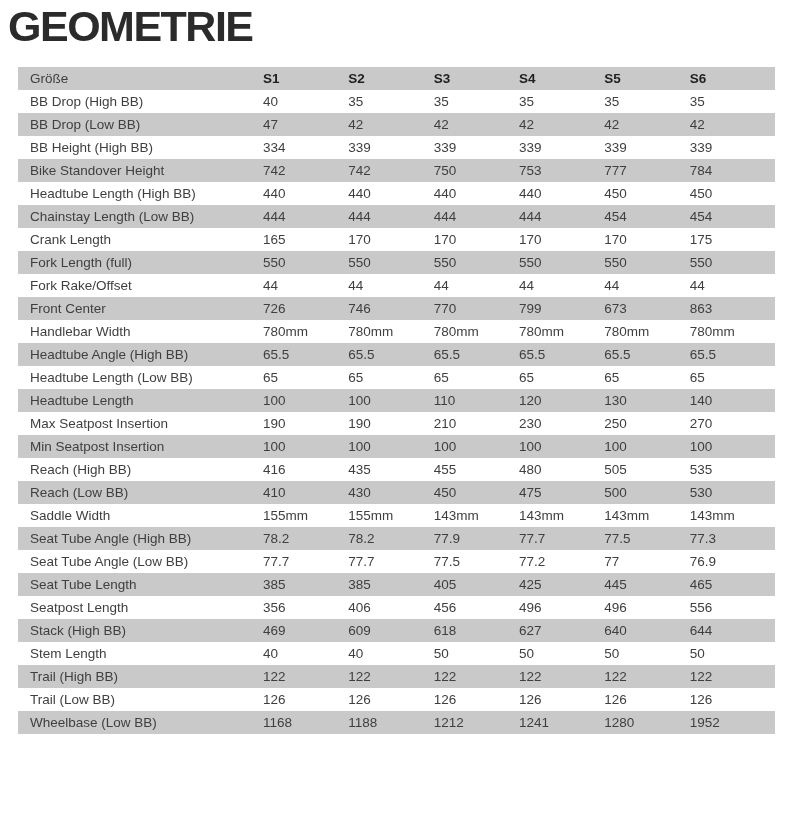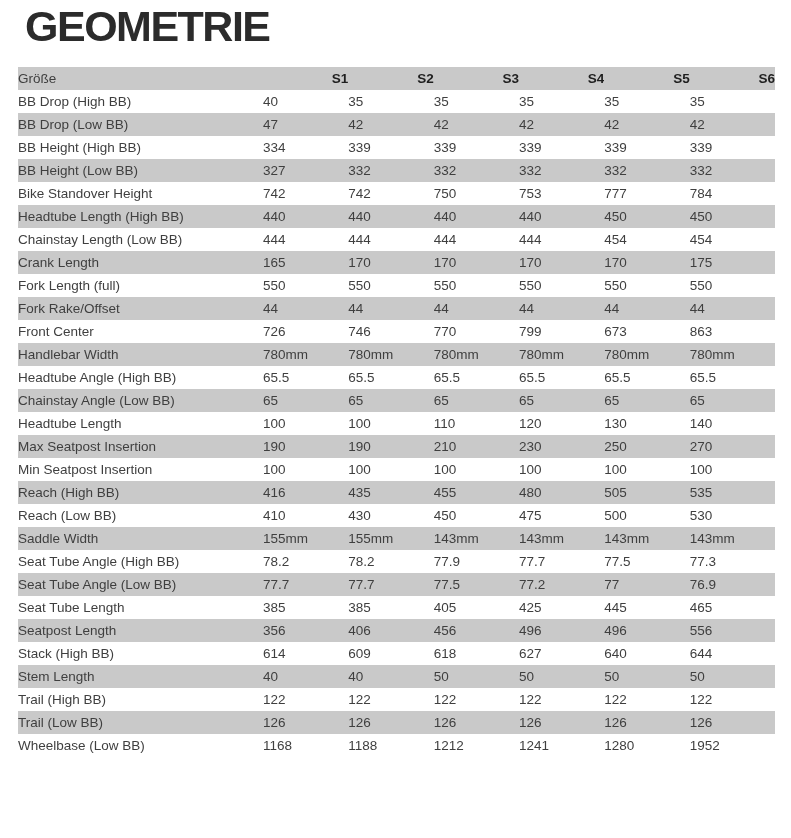--- a/index.html
+++ b/index.html
@@ -12,21 +12,21 @@
   body {
     width: 791px;
     height: 838px;
     overflow: hidden;
   }
   .page {
     width: 791px;
     height: 838px;
   }
   .title {
-    margin: 0 0 19px 25px;
+    margin: 0 0 19px 8px;
     padding-top: 5px;
     font-size: 43px;
     line-height: 1.0;
     font-weight: bold;
     letter-spacing: -1.5px;
     color: #2b2b2b;
   }
   table.geo {
     border-collapse: collapse;
     border-spacing: 0;
@@ -40,28 +40,28 @@
     font-size: 13.5px;
     font-weight: normal;
     color: #3f3f3f;
     text-align: left;
     vertical-align: middle;
     white-space: nowrap;
     overflow: hidden;
   }
   .geo .label {
     width: 245px;
+    padding-left: 12px;
   }
   .geo thead th {
     background: #c9c9c9;
   }
   .geo thead th.val {
     font-weight: bold;
     color: #1f1f1f;
-    text-align: right;
   }
   .geo tbody tr:nth-child(even) td {
     background: #c9c9c9;
   }
 </style>
 </head>
 <body>
 
 <div class="page">
   <h1 class="title">GEOMETRIE</h1>
@@ -99,29 +99,20 @@
         <tr>
           <td class="label">BB Height (High BB)</td>
           <td class="val">334</td>
           <td class="val">339</td>
           <td class="val">339</td>
           <td class="val">339</td>
           <td class="val">339</td>
           <td class="val">339</td>
         </tr>
         <tr>
-          <td class="label">BB Height (Low BB)</td>
-          <td class="val">327</td>
-          <td class="val">332</td>
-          <td class="val">332</td>
-          <td class="val">332</td>
-          <td class="val">332</td>
-          <td class="val">332</td>
-        </tr>
-        <tr>
           <td class="label">Bike Standover Height</td>
           <td class="val">742</td>
           <td class="val">742</td>
           <td class="val">750</td>
           <td class="val">753</td>
           <td class="val">777</td>
           <td class="val">784</td>
         </tr>
         <tr>
           <td class="label">Headtube Length (High BB)</td>
@@ -189,21 +180,21 @@
         <tr>
           <td class="label">Headtube Angle (High BB)</td>
           <td class="val">65.5</td>
           <td class="val">65.5</td>
           <td class="val">65.5</td>
           <td class="val">65.5</td>
           <td class="val">65.5</td>
           <td class="val">65.5</td>
         </tr>
         <tr>
-          <td class="label">Chainstay Angle (Low BB)</td>
+          <td class="label">Headtube Length (Low BB)</td>
           <td class="val">65</td>
           <td class="val">65</td>
           <td class="val">65</td>
           <td class="val">65</td>
           <td class="val">65</td>
           <td class="val">65</td>
         </tr>
         <tr>
           <td class="label">Headtube Length</td>
           <td class="val">100</td>
@@ -289,21 +280,21 @@
           <td class="label">Seatpost Length</td>
           <td class="val">356</td>
           <td class="val">406</td>
           <td class="val">456</td>
           <td class="val">496</td>
           <td class="val">496</td>
           <td class="val">556</td>
         </tr>
         <tr>
           <td class="label">Stack (High BB)</td>
-          <td class="val">614</td>
+          <td class="val">469</td>
           <td class="val">609</td>
           <td class="val">618</td>
           <td class="val">627</td>
           <td class="val">640</td>
           <td class="val">644</td>
         </tr>
         <tr>
           <td class="label">Stem Length</td>
           <td class="val">40</td>
           <td class="val">40</td>

